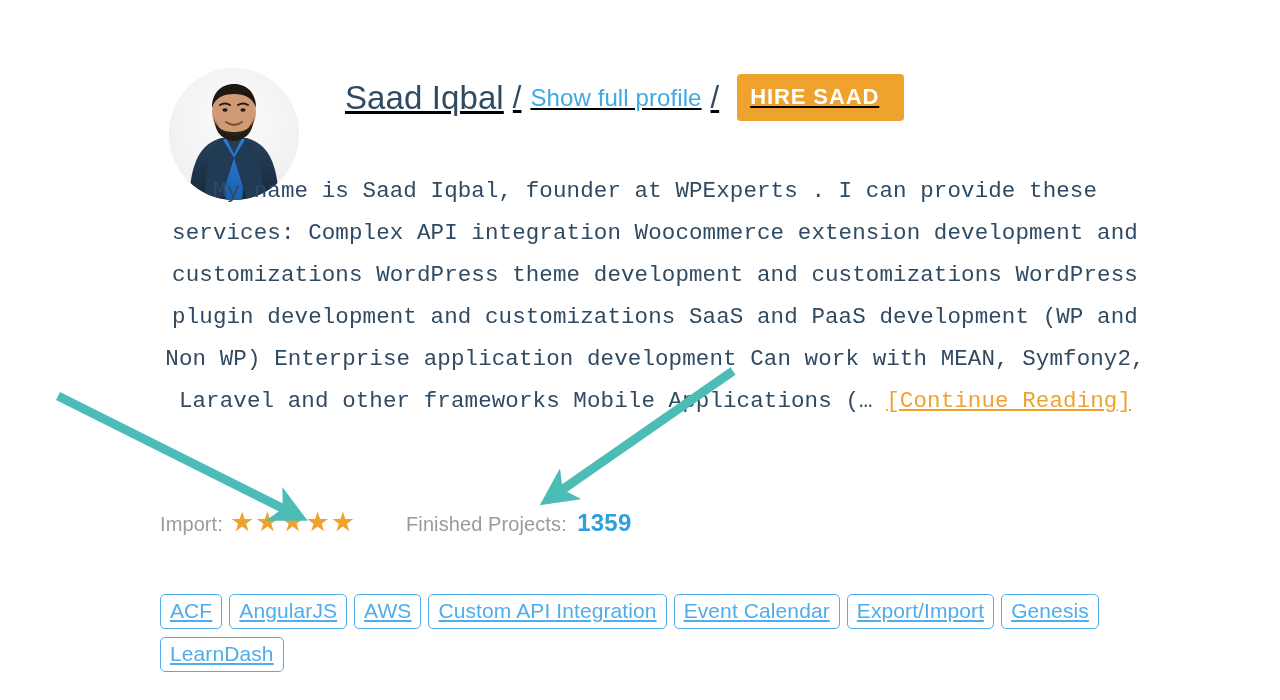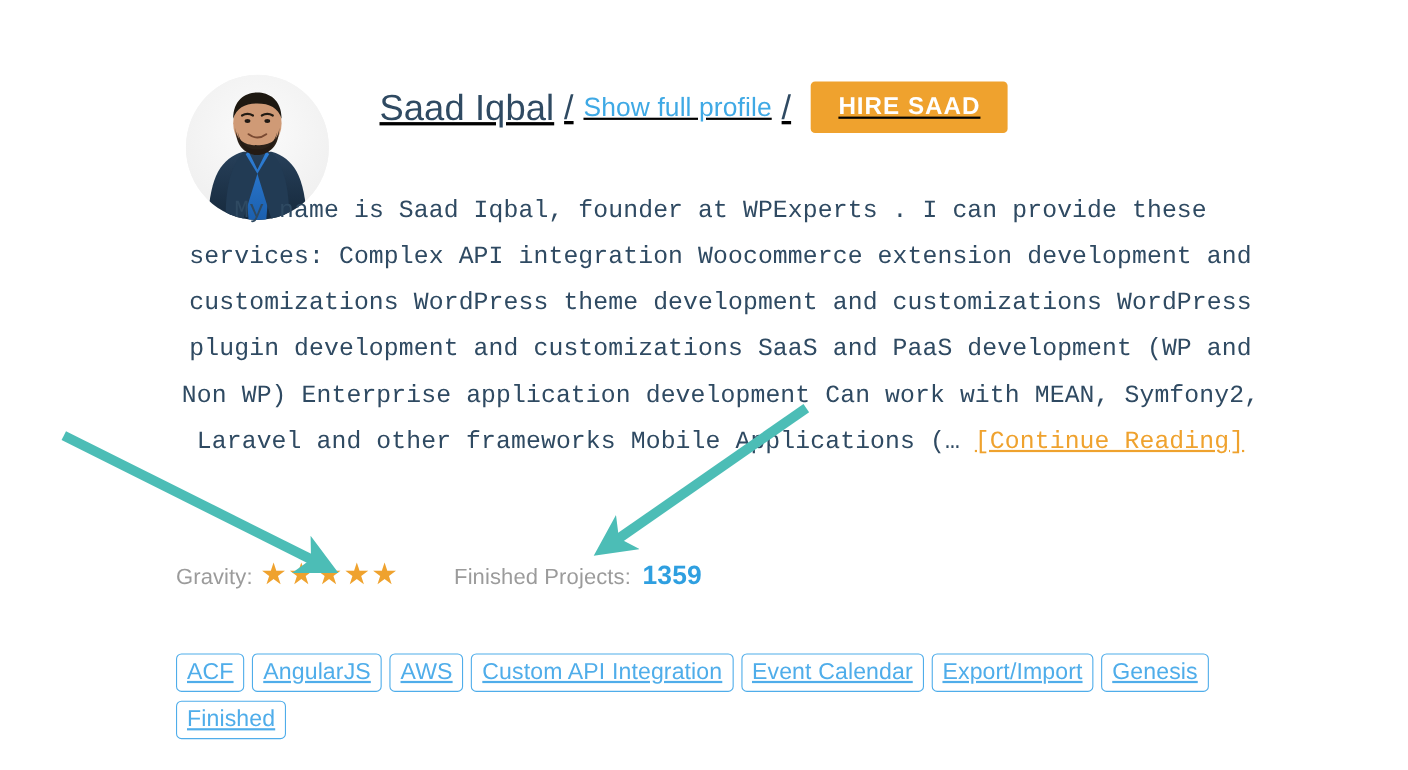--- a/index.html
+++ b/index.html
@@ -65,21 +65,21 @@
     letter-spacing: 0.1px;
   }
   .hire-btn {
     display: inline-block;
     margin-left: 9px;
     background: #efa22e;
     color: #ffffff;
     font-size: 22px;
     font-weight: 700;
     letter-spacing: 0.9px;
-    padding: 12px 25px 13px 25px;
+    padding: 12px 25px 13px 13px;
     border: none;
     border-radius: 4px;
     line-height: 1;
     cursor: pointer;
     font-family: "Liberation Sans", sans-serif;
   }
 
   
   .bio {
     position: absolute;
@@ -228,21 +228,21 @@
     <span class="sep">/</span>
     <button class="hire-btn">HIRE SAAD</button>
   </div>
 
   <div class="bio">
     <span class="bio-inner">My name is Saad Iqbal, founder at WPExperts . I can provide these services: Complex API integration Woocommerce extension development and customizations WordPress theme development and customizations WordPress plugin development and customizations SaaS and PaaS development (WP and Non WP) Enterprise application development Can work with MEAN, Symfony2, Laravel and other frameworks Mobile Applications (… </span><a class="continue-link" href="#">[Continue Reading]</a>
   </div>
 
   <div class="meta-row">
     <span class="meta-group" style="display:inline-flex;align-items:baseline;">
-      <span class="meta-label">Gravity:</span>
+      <span class="meta-label">Import:</span>
       <span class="stars" id="stars">
           <span class="star">★</span>
           <span class="star">★</span>
           <span class="star">★</span>
           <span class="star">★</span>
           <span class="star">★</span>
         </span>
     </span>
     <span class="meta-group">
       <span class="meta-label">Finished Projects:</span>
@@ -251,21 +251,21 @@
   </div>
 
   <div class="tags" id="tags">
       <a class="tag" href="#">ACF</a>
       <a class="tag" href="#">AngularJS</a>
       <a class="tag" href="#">AWS</a>
       <a class="tag" href="#">Custom API Integration</a>
       <a class="tag" href="#">Event Calendar</a>
       <a class="tag" href="#">Export/Import</a>
       <a class="tag" href="#">Genesis</a>
-      <a class="tag" href="#">Finished</a>
+      <a class="tag" href="#">LearnDash</a>
     </div>
 
   <svg class="annot" id="annot" viewBox="0 0 1280 700" xmlns="http://www.w3.org/2000/svg">
     <defs>
       <marker id="ah" markerWidth="4.2" markerHeight="4.2" refX="2.0" refY="2.1" orient="auto" markerUnits="strokeWidth">
         <path d="M0,0 L4.2,2.1 L0,4.2 L1.1,2.1 Z" fill="#4cbdb6"></path>
       </marker>
     </defs>
   <line x1="58" y1="396" x2="290" y2="512" stroke="#4cbdb6" stroke-width="9" stroke-linecap="butt" marker-end="url(#ah)"></line>
       <line x1="733" y1="371" x2="556" y2="494" stroke="#4cbdb6" stroke-width="9" stroke-linecap="butt" marker-end="url(#ah)"></line>

